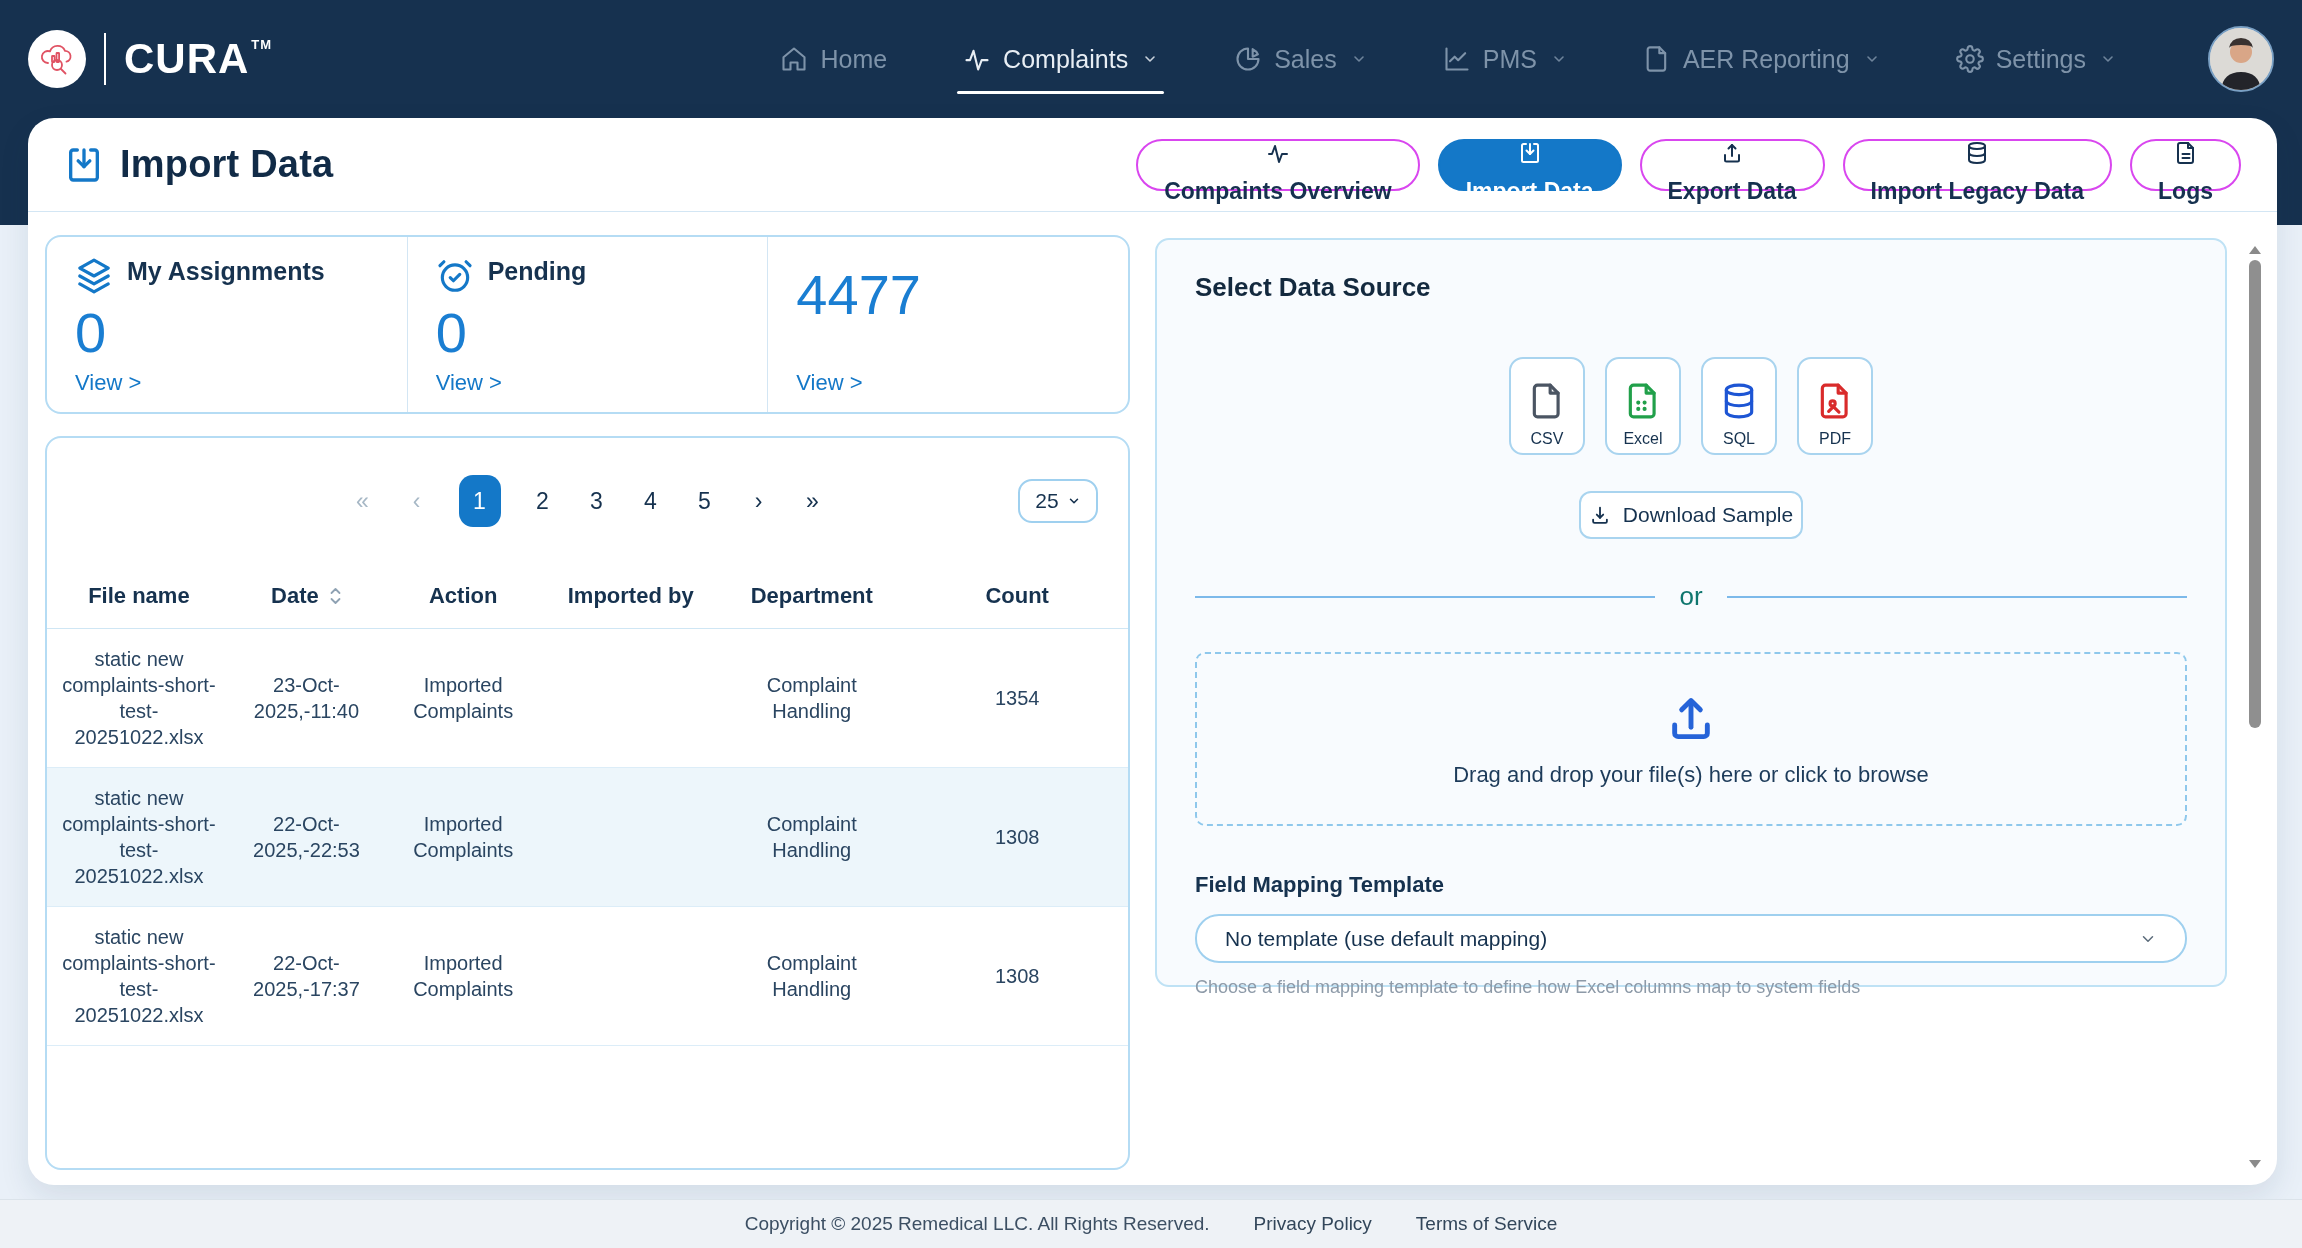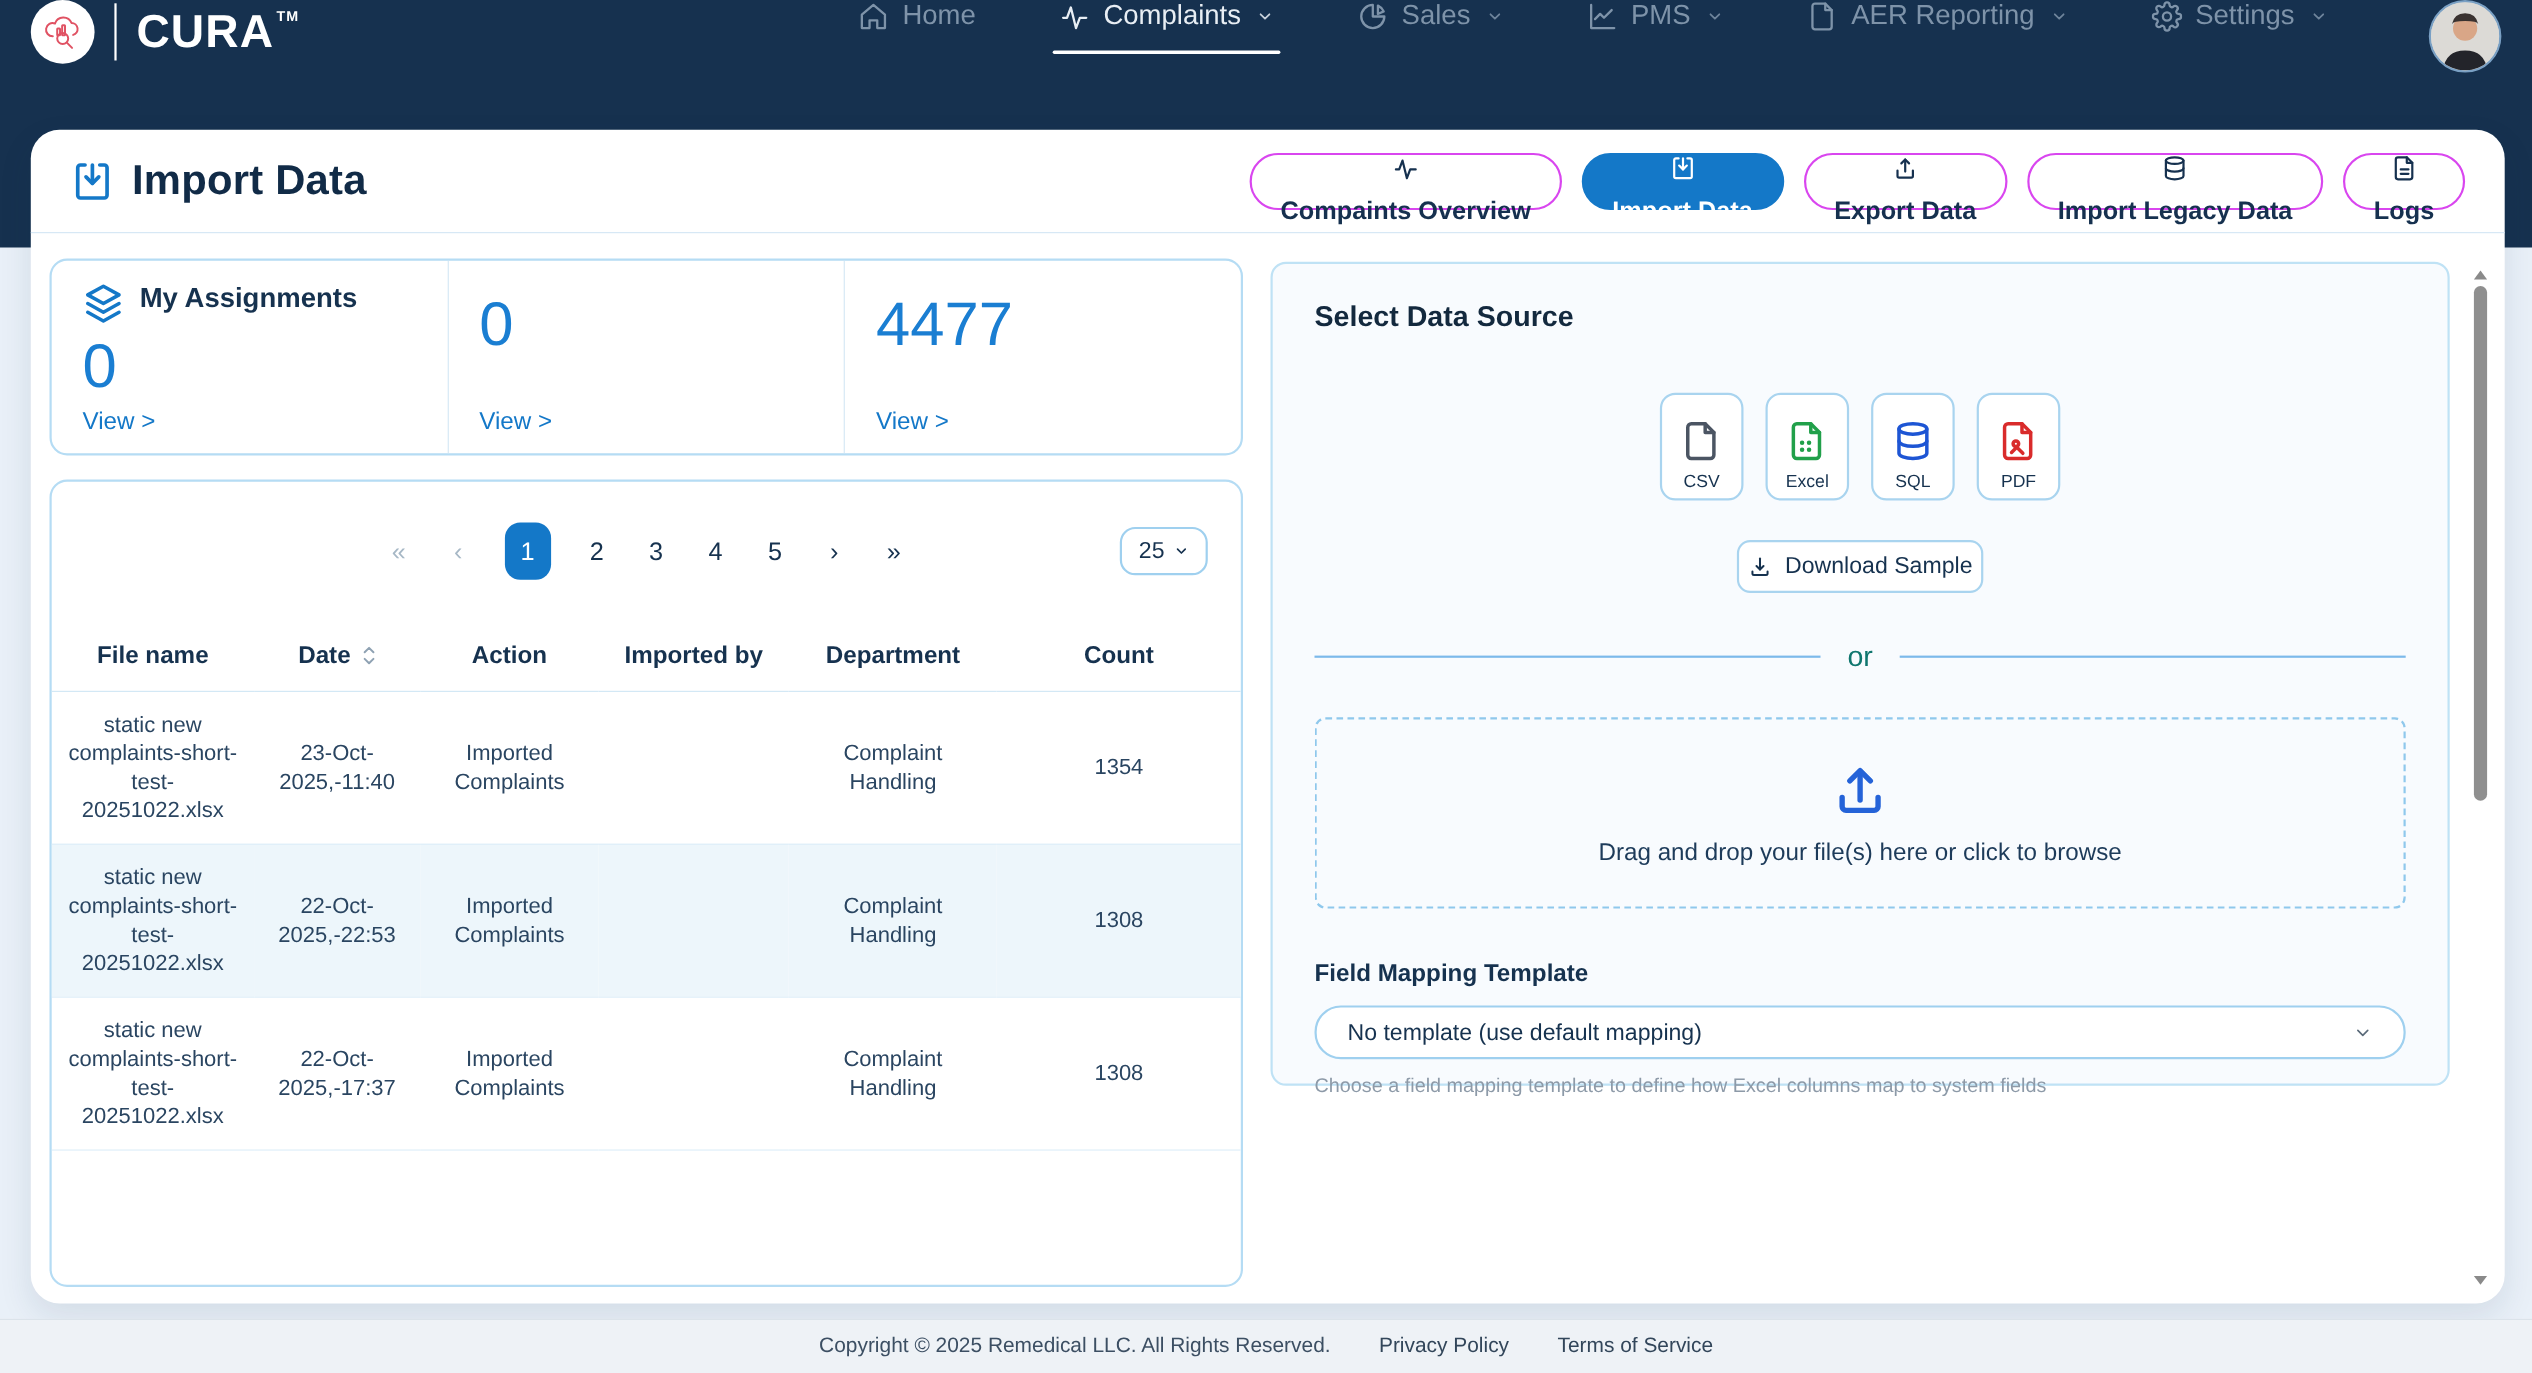--- a/index.html
+++ b/index.html
@@ -10,21 +10,21 @@
     position:relative;
     overflow:hidden;
     color:#16324f;
   }
   
   .navy-band { position:absolute; left:0; top:0; width:100%; height:225px; background:#16314f; }
 
   
   .header {
     position:absolute; left:0; top:0; width:100%; height:118px;
-    display:flex; align-items:flex-start; padding:0 28px; z-index:5;
+    display:flex; align-items:center; padding:0 28px; z-index:5;
   }
   .logo-group { display:flex; align-items:center; gap:18px; }
   .logo-circle {
     width:58px; height:58px; border-radius:50%; background:#ffffff;
     display:flex; align-items:center; justify-content:center;
   }
   .logo-sep { width:2px; height:52px; background:#ffffff; }
   .logo-text { color:#ffffff; font-size:42px; font-weight:bold; letter-spacing:1px; display:flex; align-items:flex-start; }
   .logo-tm { font-size:13px; font-weight:bold; margin-top:2px; margin-left:2px; }
 
@@ -365,20 +365,30 @@
               <path d="M3 12l9 5 9-5"></path>
               <path d="M3 17l9 5 9-5"></path>
             </svg>
         </span>
         <span class="stat-label">My Assignments</span>
       </div>
       <div class="stat-value">0</div>
       <div class="stat-link">View &gt;</div>
     </div>
     <div class="stat">
+      <div class="stat-top">
+        <span>
+          <svg width="38" height="38" viewBox="0 0 24 24" fill="none" stroke="#1478c8" stroke-width="2" stroke-linecap="round" stroke-linejoin="round">
+              <circle cx="12" cy="13" r="8"></circle>
+              <path d="M9 13l2 2 4-4"></path>
+              <path d="M5 3 2.5 5.5M19 3l2.5 2.5"></path>
+            </svg>
+        </span>
+        <span class="stat-label">Pending</span>
+      </div>
       <div class="stat-value">0</div>
       <div class="stat-link">View &gt;</div>
     </div>
     <div class="stat">
       <div class="stat-value">4477</div>
       <div class="stat-link">View &gt;</div>
     </div>
   </div>
 
   <div class="table-card">

